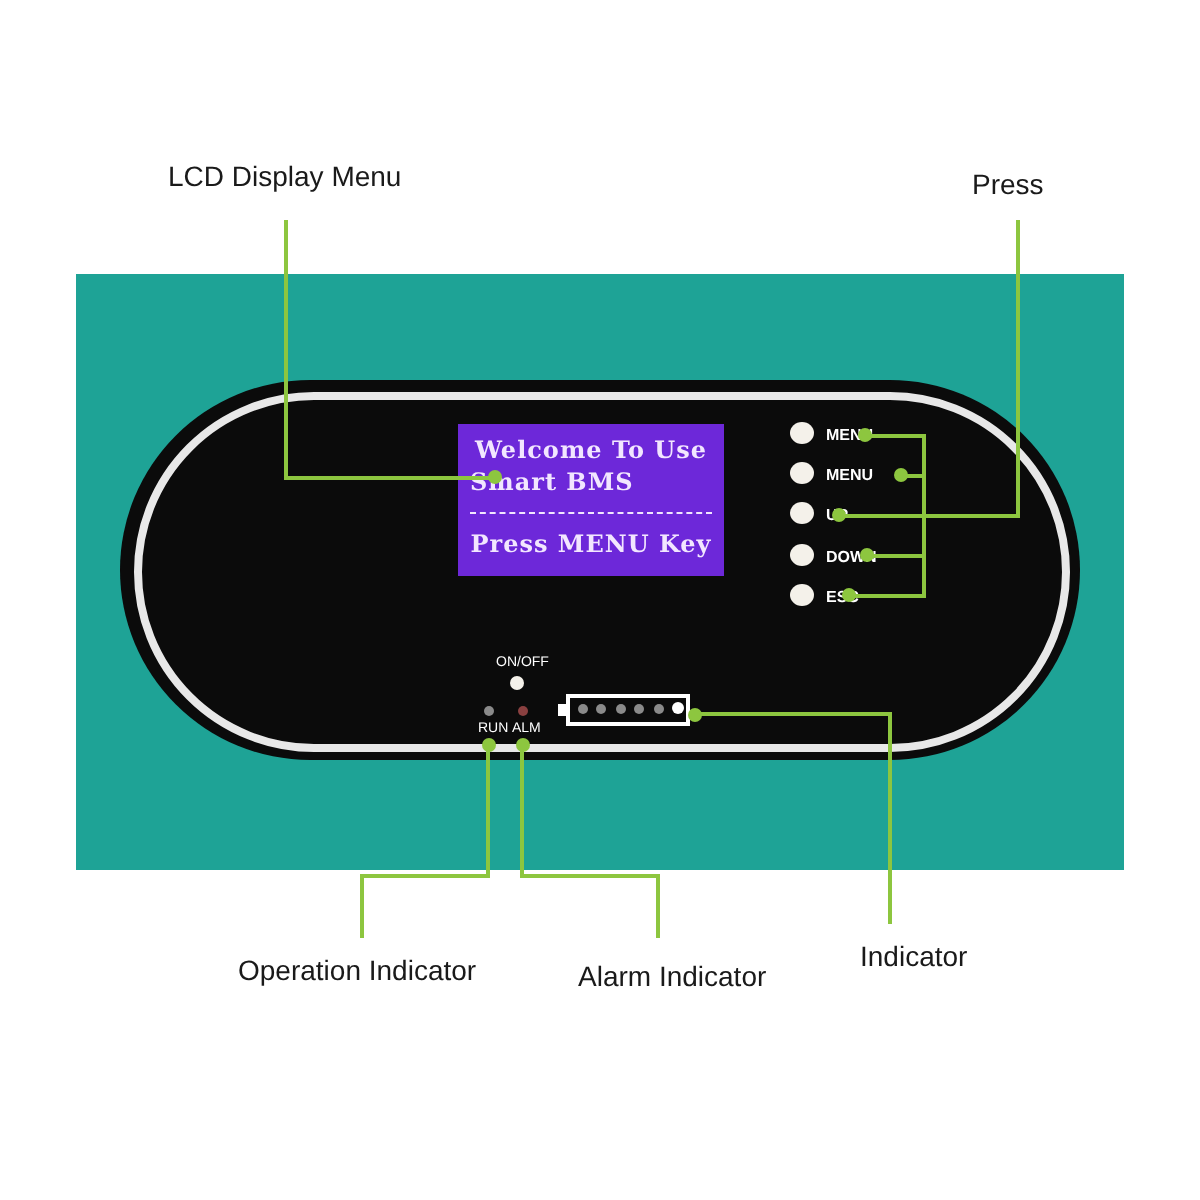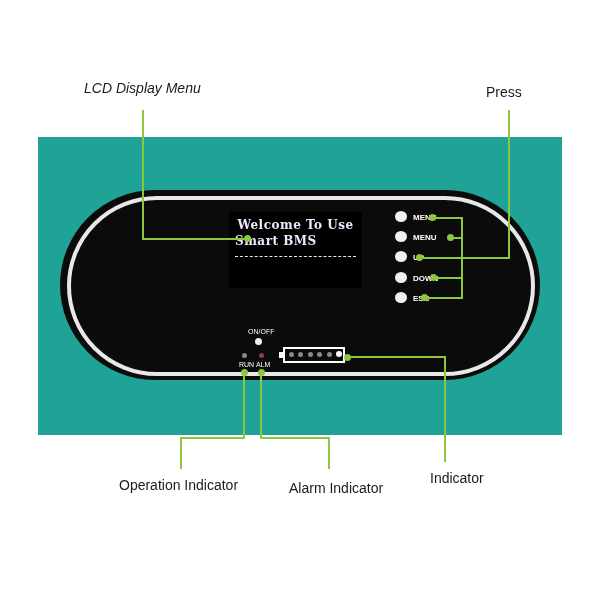--- a/index.html
+++ b/index.html
@@ -1,52 +1,53 @@
 <!DOCTYPE html>
 <html><head>
 <meta charset="utf-8">
 <style>
   html,body{margin:0;padding:0;background:#ffffff;}
   body{width:600px;height:600px;position:relative;overflow:hidden;font-family:"Liberation Sans",sans-serif;}
   .callout{position:absolute;font-size:14px;color:#1a1a1a;white-space:nowrap;}
   .panel{position:absolute;left:38px;top:137px;width:524px;height:298px;background:#1ea396;}
   .pill{position:absolute;left:60px;top:190px;width:480px;height:190px;background:#0b0b0b;border-radius:95px;}
   .ring{position:absolute;left:67px;top:196px;width:460px;height:172px;border:4px solid #e8e8e8;border-radius:90px;box-sizing:content-box;}
-  .lcd{position:absolute;left:229px;top:212px;width:133px;height:76px;background:#000000;
+  .lcd{position:absolute;left:229px;top:212px;width:133px;height:76px;background:#6d28d9;
        font-family:"DejaVu Serif","Liberation Serif",serif;color:#f2e6ff;font-weight:bold;font-size:12px;}
   .lcd .l1{position:absolute;left:0;width:100%;text-align:center;top:6px;letter-spacing:0.5px;}
   .lcd .l2{position:absolute;left:0;width:100%;top:22px;letter-spacing:0.5px;padding-left:6px;box-sizing:border-box;}
   .lcd .sep{position:absolute;left:6px;right:6px;top:44px;border-top:1px dashed #f2e6ff;}
   .lcd .l3{position:absolute;left:0;width:100%;text-align:center;top:53px;letter-spacing:0.5px;}
   .btn{position:absolute;width:12px;height:11px;border-radius:50%;background:#f4f1ea;}
   .btn-label{position:absolute;font-size:8px;color:#ffffff;font-weight:bold;}
   .gdot{position:absolute;width:7px;height:7px;border-radius:50%;background:#8dc63f;}
   .gline{position:absolute;background:#8dc63f;}
   .small-label{position:absolute;font-size:7px;color:#ffffff;}
   .led{position:absolute;width:5px;height:5px;border-radius:50%;background:#8a8a8a;}
   .capbox{position:absolute;left:283px;top:347px;width:62px;height:16px;border:2px solid #ffffff;box-sizing:border-box;}
   .capnub{position:absolute;left:279px;top:352px;width:4px;height:6px;background:#ffffff;}
 </style>
 </head>
 <body>
 
-<div class="callout" style="left:84px;top:80px;font-style:italic;">LCD Display Menu</div>
+<div class="callout" style="left:84px;top:80px;">LCD Display Menu</div>
 <div class="callout" style="left:486px;top:84px;">Press</div>
 <div class="callout" style="left:119px;top:477px;">Operation Indicator</div>
 <div class="callout" style="left:289px;top:480px;text-align:center;">Alarm Indicator</div>
 <div class="callout" style="left:430px;top:470px;">Indicator</div>
 
 <div class="panel"></div>
 <div class="pill"></div>
 <div class="ring"></div>
 
 <div class="lcd">
   <div class="l1">Welcome To Use</div>
   <div class="l2">Smart BMS</div>
   <div class="sep"></div>
+  <div class="l3">Press MENU Key</div>
 </div>
 
 <div class="btn" style="left:395px;top:211px;"></div>
 <div class="btn-label" style="left:413px;top:213px;">MENU</div>
 <div class="btn" style="left:395px;top:231px;"></div>
 <div class="btn-label" style="left:413px;top:233px;">MENU</div>
 <div class="btn" style="left:395px;top:251px;"></div>
 <div class="btn-label" style="left:413px;top:253px;">UP</div>
 <div class="btn" style="left:395px;top:272px;"></div>
 <div class="btn-label" style="left:413px;top:274px;">DOWN</div>

